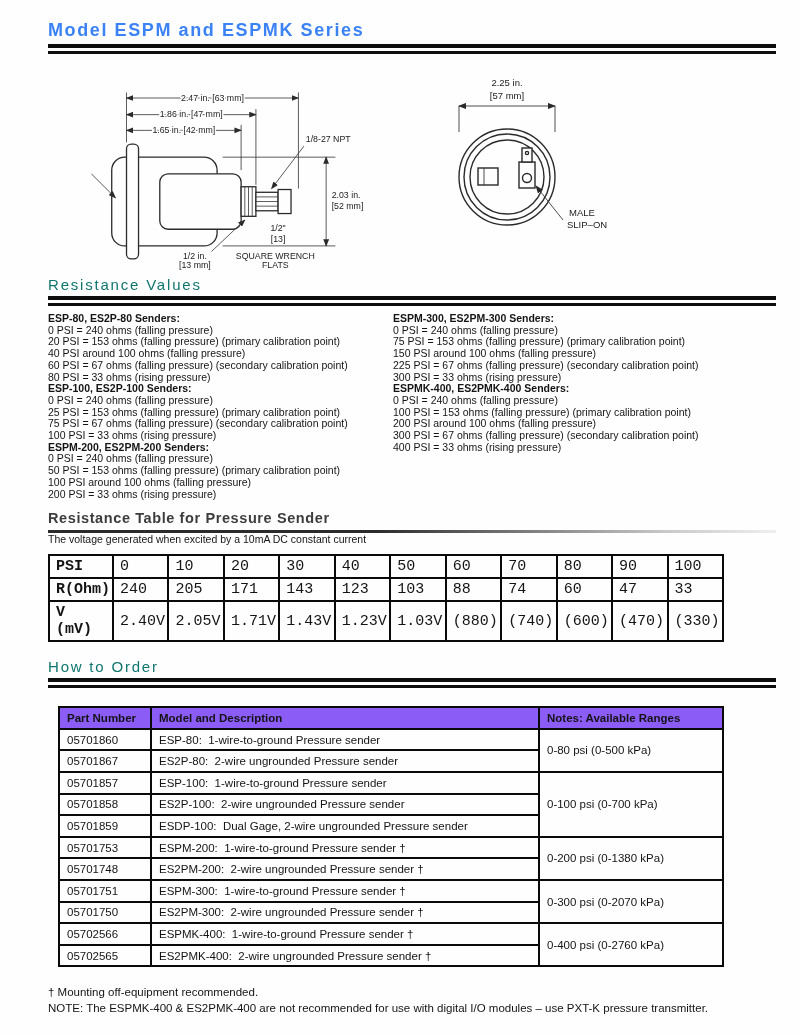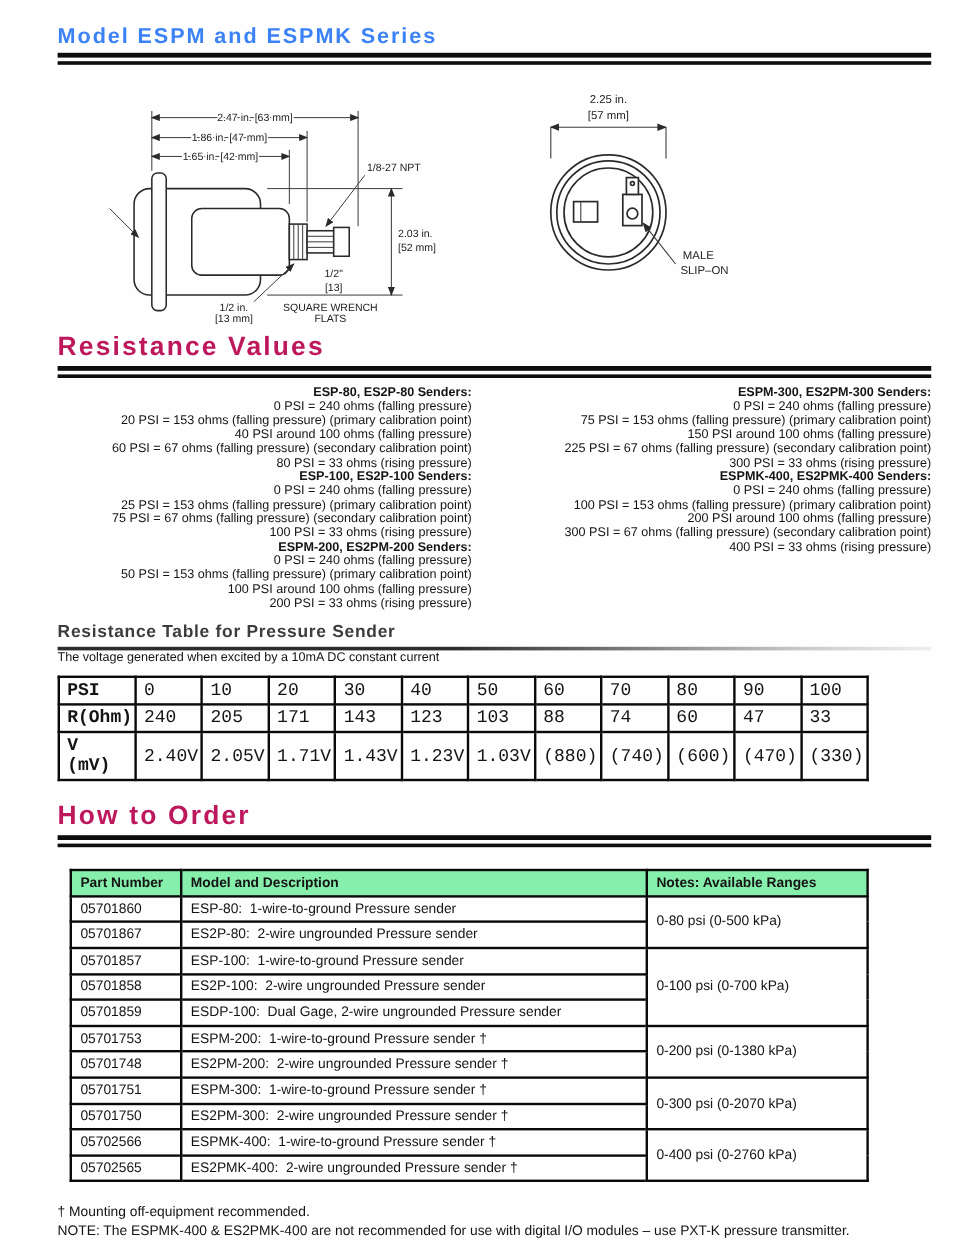--- a/index.html
+++ b/index.html
@@ -7,58 +7,58 @@
     position:relative; width:800px; height:1035px; margin:0 auto;
     background:#fefefe; color:#141414;
     font-family:"Liberation Sans", sans-serif;
     overflow:hidden;
   }
   .content { position:absolute; left:48px; top:20px; width:728px; }
 
   
   h1,h2,h3 { margin:0; padding:0; }
   .h-main  { font-size:18px; font-weight:bold; letter-spacing:1.6px; color:#3b82f6; }
-  .h-sect  { font-size:22px; font-weight:bold; letter-spacing:1.8px; color:#be185d; }
+  .h-sect  { font-size:15px; font-weight:normal; letter-spacing:1.8px; color:#0f766e; }
   .h-sub   { font-size:14.5px; font-weight:bold; letter-spacing:.6px; color:#3c3c3c; }
   .rule2   { height:3px; border-top:4px solid #0d0d0d; border-bottom:3px solid #0d0d0d; margin-top:3px; }
   .rule-fade { height:3px; margin-top:4px; background:linear-gradient(to right,#2b2b2b 0%,#2b2b2b 45%,#c9c9c9 85%,#efefef 100%); }
 
   
   .drawings { display:flex; align-items:flex-end; margin:14px 0 0 36px; height:202px; }
   .drawings svg { display:block; }
   .draw-line   { stroke:#2a2a2a; stroke-width:1.4; fill:none; }
   .draw-fill   { stroke:#2a2a2a; stroke-width:1.4; fill:#fefefe; }
   .dim-line    { stroke:#3a3a3a; stroke-width:0.9; fill:none; }
   .drawings text { font-family:"Liberation Sans",sans-serif; font-size:9.5px; fill:#222; }
   .dimtext  { paint-order:stroke; stroke:#fefefe; stroke-width:3px; }
   .smalltext { font-size:8.5px; }
 
   
-  .rv-wrap { display:flex; margin-top:7px;text-align:right; }
+  .rv-wrap { display:flex; margin-top:7px; }
   .rv-col-left  { width:345px; }
   .rv-col-right { width:383px; }
   .rv-title { font-size:10.5px; font-weight:bold; line-height:11.7px; }
   .rv-line  { font-size:10.5px; line-height:11.7px; }
 
   .subtitle { font-size:10.5px; margin-top:0; }
 
   
   table { border-collapse:collapse; }
   .res-table { width:676px; margin-top:9px; table-layout:fixed; }
   .res-table td { border:2.5px solid #0a0a0a; font-size:15px; padding:2px 6px; height:14px; vertical-align:middle;font-family:Liberation Mono, monospace; }
   .res-table td.rt-label { font-weight:bold; }
   .res-table col.c0 { width:64px; }
 
   
   .order-table { width:664px; margin:18px 0 0 10px; table-layout:fixed; }
   .order-table th, .order-table td {
     border:2px solid #0a0a0a; font-size:11.5px; padding:2px 7px;
     text-align:left; vertical-align:middle; height:15.6px;
   }
-  .order-table th { background:#86efac; font-weight:bold; }
+  .order-table th { background:#8b5cf6; font-weight:bold; }
   .order-table col.c-part { width:92px; }
   .order-table col.c-desc { width:388px; }
   .order-table col.c-note { width:184px; }
   .ot-desc { white-space:pre-wrap; }
 
   
   .footnotes { margin-top:17px; font-size:11.5px; line-height:16px; }
   .footnotes .note { max-width:700px; }
 </style>
 </head>

